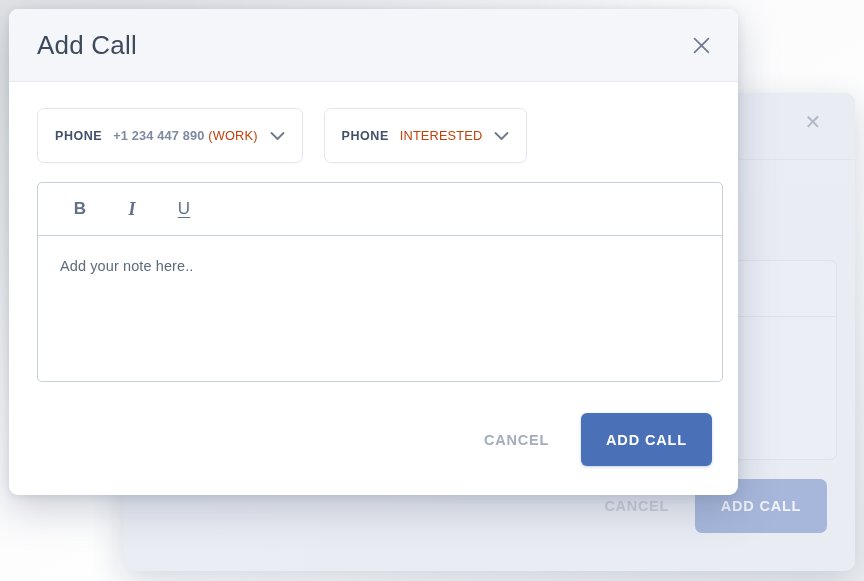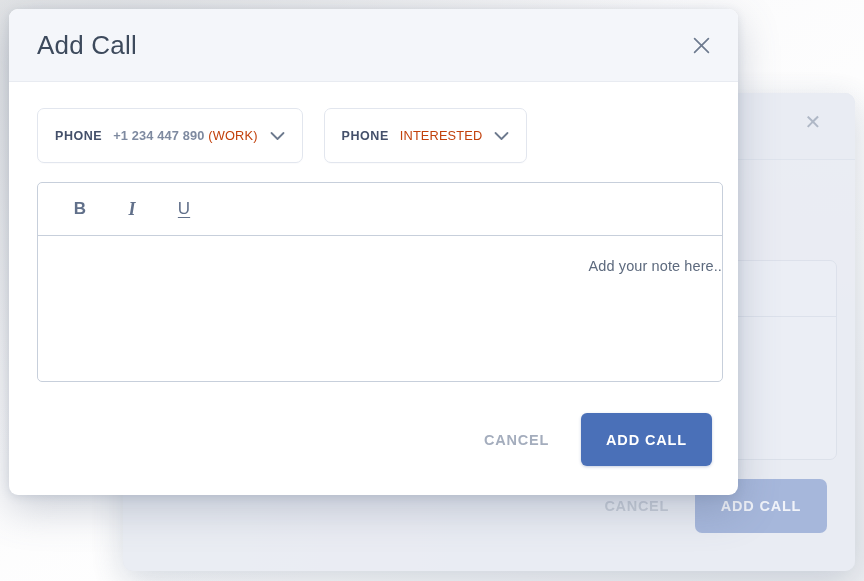--- a/index.html
+++ b/index.html
@@ -260,21 +260,20 @@
   .tool-btn.underline { text-decoration: underline; text-underline-offset: 3px; font-weight: 500; }
   .editor-area {
     padding: 22px 0 0 22px;
     height: 145px;
     cursor: text;
   }
   .editor-placeholder {
     font-size: 14.5px;
     color: #5d6a7e;
     letter-spacing: 0.1px;
-    text-align: right;
   }
 
   
   .dialog-footer {
     position: absolute;
     right: 26px;
     bottom: 28px;
     display: flex;
     align-items: center;
     gap: 26px;

